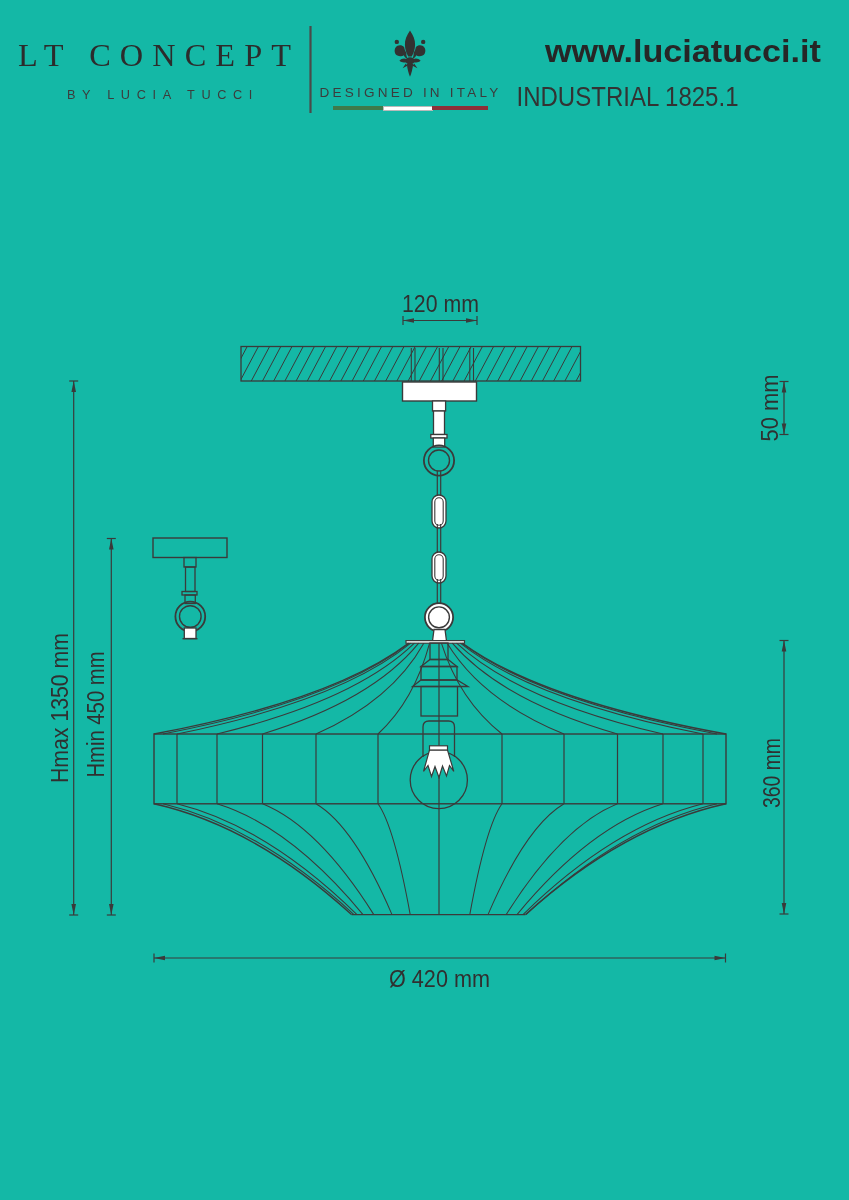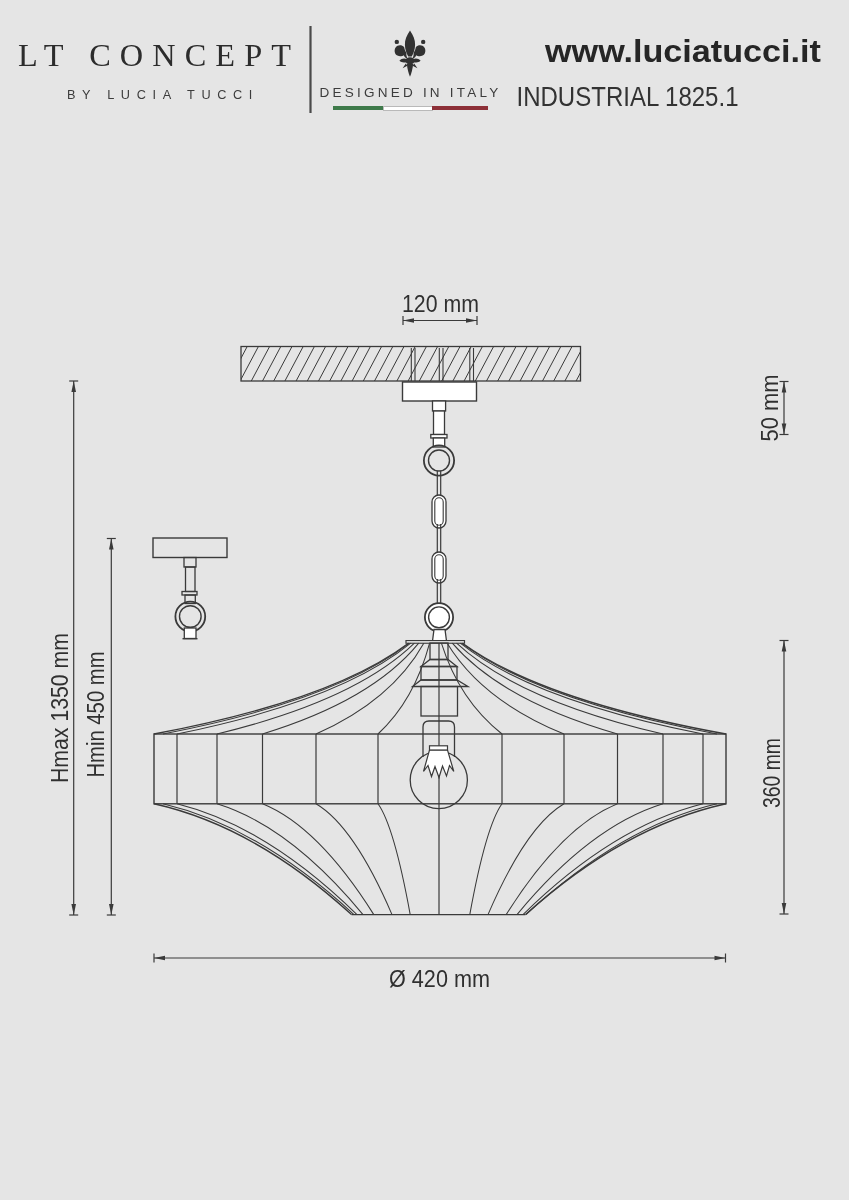--- a/index.html
+++ b/index.html
@@ -1,16 +1,16 @@
 <!DOCTYPE html>
 <html><head>
 <meta charset="utf-8">
 <style>
   html,body{margin:0;padding:0;background:#ffffff;}
-  #page{position:relative;width:849px;height:1200px;background:#e5e5e5;overflow:hidden;transform:translateZ(0);}
+  #page{position:relative;width:849px;height:1200px;background:#14b8a6;overflow:hidden;transform:translateZ(0);}
 </style>
 </head>
 <body>
 <div id="page">
 
 <div style="position:absolute;left:332.5px;top:106.2px;width:50.5px;height:4.2px;background:#3e7a4a;"></div>
 
 <div style="position:absolute;left:383px;top:106.3px;width:47.5px;height:2.6px;background:#ffffff;border:0.8px solid #b9b9b9;"></div>
 
 <div style="position:absolute;left:432px;top:106.2px;width:56px;height:4.2px;background:#8d3038;"></div>

